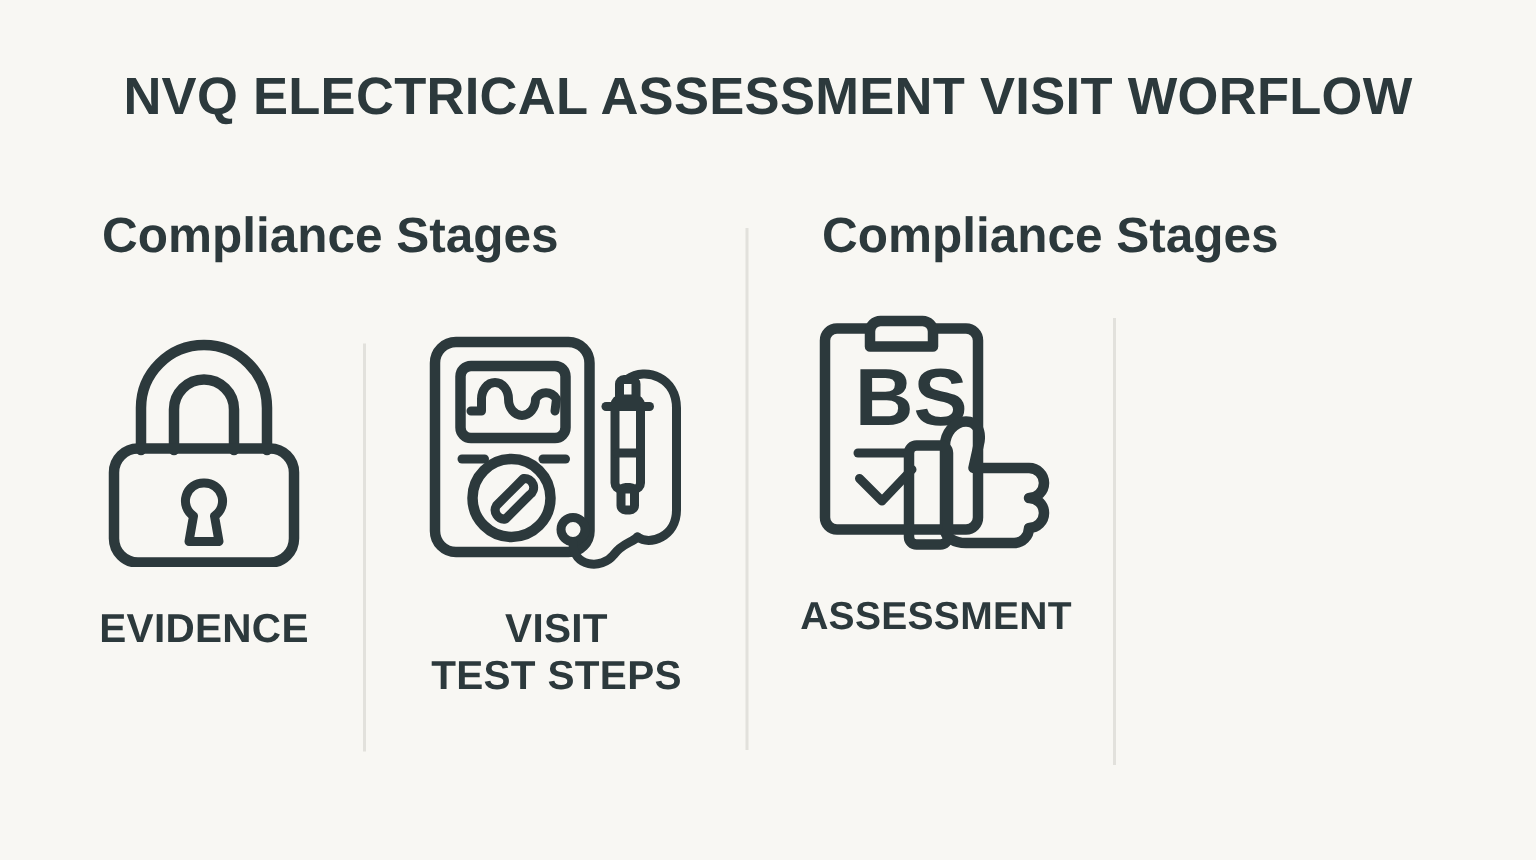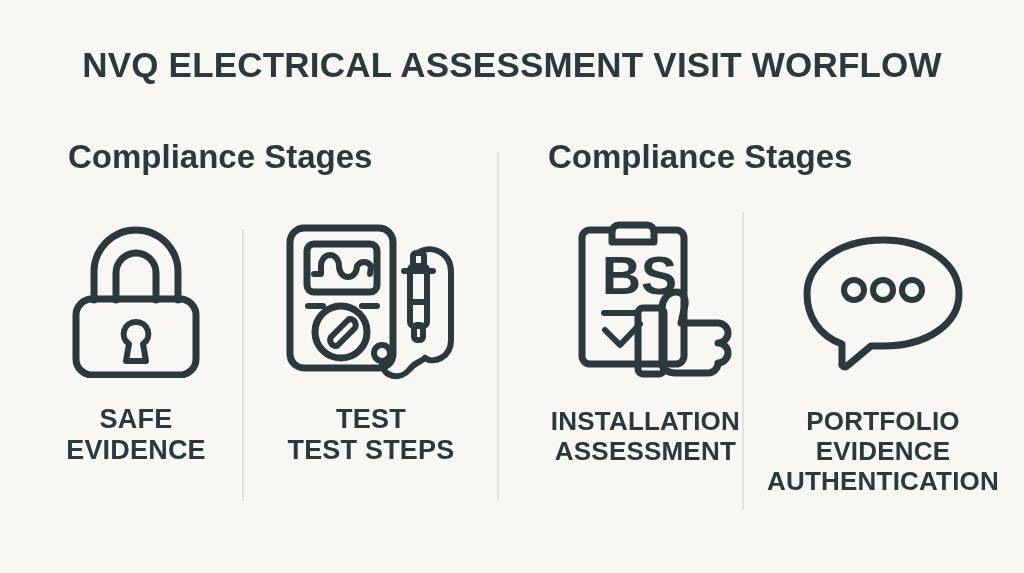--- a/index.html
+++ b/index.html
@@ -64,21 +64,21 @@
 
   
   .column {
     position: absolute;
     display: flex;
     flex-direction: column;
     align-items: center;
   }
   .col-1 { left: 30px;  top: 222px; width: 212px; }
   .col-2 { left: 258px; top: 222px; width: 226px; }
-  .col-3 { left: 508px; top: 212px; width: 232px; align-items: flex-end; }
+  .col-3 { left: 508px; top: 201px; width: 232px; }
   .col-4 { left: 754px; top: 228px; width: 258px; }
 
   .icon-wrap {
     display: flex;
     align-items: center;
     justify-content: center;
   }
   .col-1 .icon-wrap { height: 160px; }
   .col-2 .icon-wrap { height: 160px; }
   .col-3 .icon-wrap { height: 166px; }
@@ -142,21 +142,20 @@
         <path class="stroke" d="M24 74 L24 46 A42 42 0 0 1 108 46 L108 74"></path>
 
         <path class="stroke" d="M46 74 L46 47 A20 20 0 0 1 86 47 L86 74"></path>
 
         <rect class="stroke" x="6" y="73" width="120" height="76" rx="16"></rect>
 
         <path class="stroke-thin" d="M66 96 a12 12 0 0 1 7 22 l3 17 h-20 l3 -17 a12 12 0 0 1 7 -22 z"></path>
       </svg>
     </div>
     <div class="col-label">
-      <span>SAFE</span>
       <span>EVIDENCE</span>
     </div>
   </div>
 
   <div class="column col-2">
     <div class="icon-wrap">
       <svg width="176" height="160" viewBox="0 0 176 160" aria-hidden="true">
 
         <rect class="stroke" x="7" y="6" width="103" height="140" rx="14"></rect>
 
@@ -177,21 +176,21 @@
         <rect class="stroke-thin" x="127" y="44" width="17" height="60" rx="4"></rect>
         <rect class="stroke-thin" x="130" y="31" width="11" height="16" rx="3"></rect>
         <path class="stroke-thin" d="M121 49 L150 49"></path>
         <path class="stroke-thin" d="M128 80 L143 80"></path>
         <rect class="stroke-thin" x="131" y="103" width="9" height="15" rx="3"></rect>
 
         <path class="stroke-thin" d="M135 31 C148 22 168 30 168 50 L168 118 C168 136 150 142 142 136"></path>
       </svg>
     </div>
     <div class="col-label">
-      <span>TEST</span>
+      <span>VISIT</span>
       <span>TEST STEPS</span>
     </div>
   </div>
 
   <div class="column col-3">
     <div class="icon-wrap">
       <svg width="168" height="166" viewBox="0 0 168 166" aria-hidden="true">
 
         <path class="stroke" d="M40 18 L18 18 a8 8 0 0 0 -8 8 L10 144 a8 8 0 0 0 8 8 L104 152 a8 8 0 0 0 8 -8 L112 26 a8 8 0 0 0 -8 -8 L82 18"></path>
 
@@ -202,34 +201,18 @@
         <path class="stroke-thin" d="M32 101 L66 101"></path>
 
         <path class="stroke-thin" d="M33 118 L48 133 L68 112"></path>
 
         <path class="stroke" d="M90 152 L90 96 C90 88 96 80 104 80 C111 80 114 86 113 93 L109 111 L146 111 a10 10 0 0 1 0 20 a10 10 0 0 1 0 20 a10 10 0 0 1 -10 10 L104 161 C96 161 90 157 90 152 z"></path>
 
         <rect class="stroke" x="66" y="96" width="26" height="66" rx="5"></rect>
       </svg>
     </div>
     <div class="col-label">
-      <span>INSTALLATION</span>
       <span>ASSESSMENT</span>
     </div>
   </div>
 
-  <div class="column col-4">
-    <div class="icon-wrap">
-      <svg width="168" height="142" viewBox="0 0 168 142" aria-hidden="true">
-        <path class="stroke" d="M84 8 C128 8 160 32 160 62 C160 92 128 114 84 114 L72 114 L48 134 a3 3 0 0 1 -5 -3 L43 112 C20 104 8 84 8 62 C8 32 40 8 84 8 z"></path>
-        <circle class="stroke-thin" cx="55" cy="58" r="10"></circle>
-        <circle class="stroke-thin" cx="84" cy="58" r="10"></circle>
-        <circle class="stroke-thin" cx="113" cy="58" r="10"></circle>
-      </svg>
-    </div>
-    <div class="col-label">
-      <span>PORTFOLIO</span>
-      <span>EVIDENCE</span>
-      <span>AUTHENTICATION</span>
-    </div>
-  </div>
 
 </div>
 
 </body></html>

